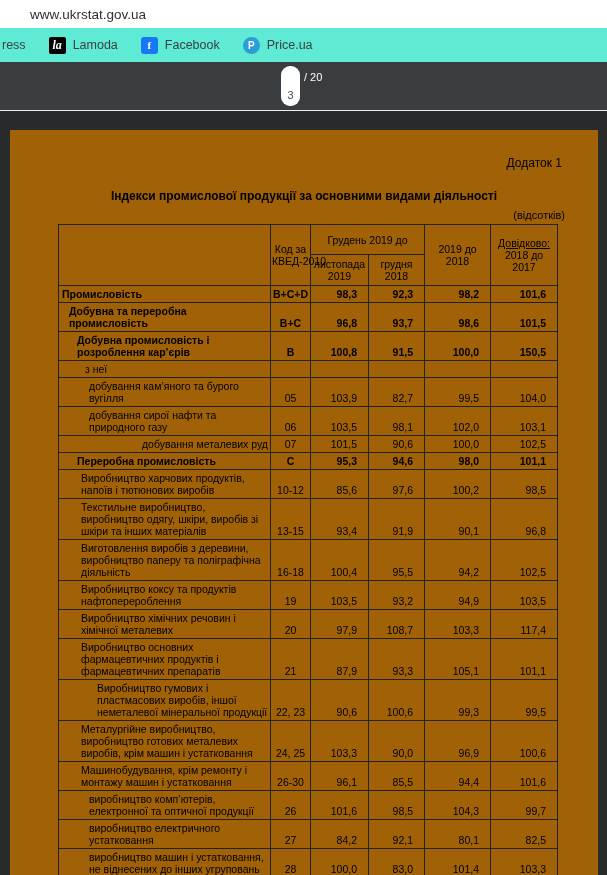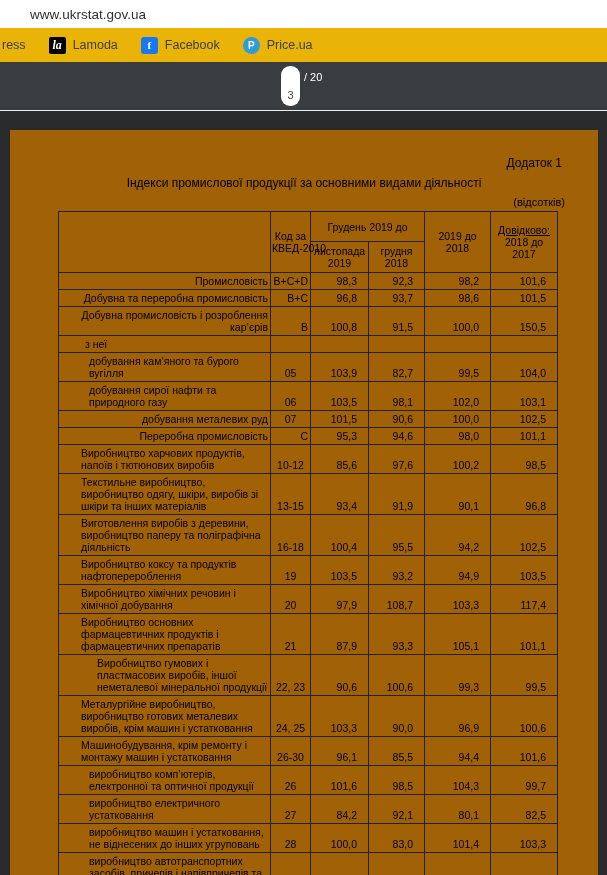--- a/index.html
+++ b/index.html
@@ -5,21 +5,21 @@
   * { box-sizing: border-box; margin: 0; padding: 0; }
   html,body { width: 607px; height: 875px; overflow: hidden;
     font-family: "Liberation Sans", sans-serif; background: #fff; }
 
   
   .urlbar { height: 28px; background: #fff; display: flex; align-items: center;
     padding-left: 30px; font-size: 13.5px; }
   .url-domain { color: #2d3134; }
   .url-path  { color: #85898d; }
 
-  .bookmarks { height: 34px; background: #eab308; display: flex; align-items: center;
+  .bookmarks { height: 34px; background: #5eead4; display: flex; align-items: center;
     padding-left: 2px; font-size: 12.5px; color: #3c4043; }
   .bm-item { display: flex; align-items: center; margin-right: 23px; cursor: default; }
   .bm-icon { width: 17px; height: 17px; border-radius: 3px; color: #fff;
     display: flex; align-items: center; justify-content: center;
     font-size: 11px; font-weight: bold; margin-right: 7px; flex: none; }
   .bm-icon.lamoda { background: #000; border-radius: 2px;
     font-family: "Liberation Serif", serif; font-style: italic; font-size: 12px; }
   .bm-icon.facebook { background: #1877f2; font-family: "Liberation Serif", serif; }
   .bm-icon.price { background: #2b9dd8; border-radius: 50%; font-size: 10px; }
 
@@ -29,34 +29,34 @@
     justify-content: center; padding-bottom: 5px; font-size: 11px; color: #4a4a4a; }
   .page-total { position: absolute; left: 304px; top: 9px; color: #fdfdfd; font-size: 11px; }
 
   
   .viewer { position: relative; height: 765px; background: #282a2c;
     border-top: 1px solid #eceeef; }
   .page { position: absolute; left: 10px; top: 19px; width: 588px; bottom: 0;
     background: #a16207; color: #000; overflow: hidden; }
 
   .appendix { margin-top: 26px; text-align: right; padding-right: 36px; font-size: 12px; }
-  .doc-title { margin-top: 6px; text-align: center; font-size: 12px; font-weight: normal; }
+  .doc-title { margin-top: 19px; text-align: center; font-size: 12px; font-weight: bold; }
   .units { margin-top: 6px; text-align: right; padding-right: 33px; font-size: 11px; }
 
   table.stat { border-collapse: collapse; margin: 3px 0 0 48px; width: 499px;
     font-size: 10.5px; line-height: 12px; table-layout: fixed; }
   .stat th, .stat td { border: 1px solid #222; }
   .stat thead th { font-weight: normal; text-align: center; vertical-align: middle;
     padding: 3px 1px; }
   .stat thead .group-h { height: 30px; }
   .stat td { padding: 1px 2px 2px 2px; vertical-align: bottom; }
   .stat td.name { text-align: left; vertical-align: top; padding-top: 2px; }
   .stat td.code { text-align: center; }
   .stat td.val { text-align: right; padding-right: 11px; }
-  .stat tr.bold td { font-weight: normal; text-align: right; }
+  .stat tr.bold td { font-weight: bold; }
   .u { text-decoration: underline; }
 </style>
 </head>
 <body>
 
 <div class="urlbar">
   <span class="url-domain">www.ukrstat.gov.ua</span>
 </div>
 
 <div class="bookmarks">
@@ -204,21 +204,21 @@
           </tr>
           <tr class="">
             <td class="name" style="padding-left: 22px;">Виробництво коксу та продуктів нафтоперероблення</td>
             <td class="code">19</td>
             <td class="val">103,5</td>
             <td class="val">93,2</td>
             <td class="val">94,9</td>
             <td class="val">103,5</td>
           </tr>
           <tr class="">
-            <td class="name" style="padding-left: 22px;">Виробництво хімічних речовин і хімічної добування</td>
+            <td class="name" style="padding-left: 22px;">Виробництво хімічних речовин і хімічної металевих</td>
             <td class="code">20</td>
             <td class="val">97,9</td>
             <td class="val">108,7</td>
             <td class="val">103,3</td>
             <td class="val">117,4</td>
           </tr>
           <tr class="">
             <td class="name" style="padding-left: 22px;">Виробництво основних фармацевтичних продуктів і фармацевтичних препаратів</td>
             <td class="code">21</td>
             <td class="val">87,9</td>

